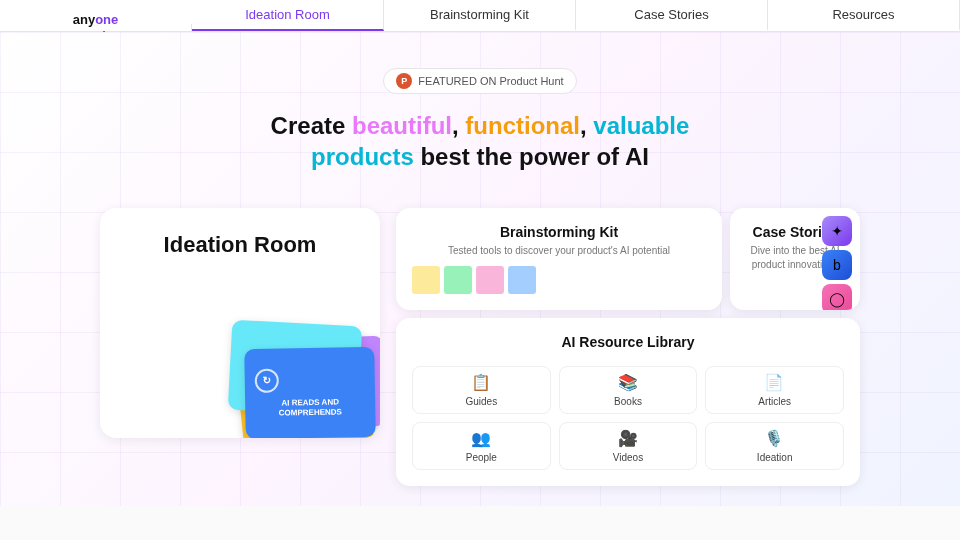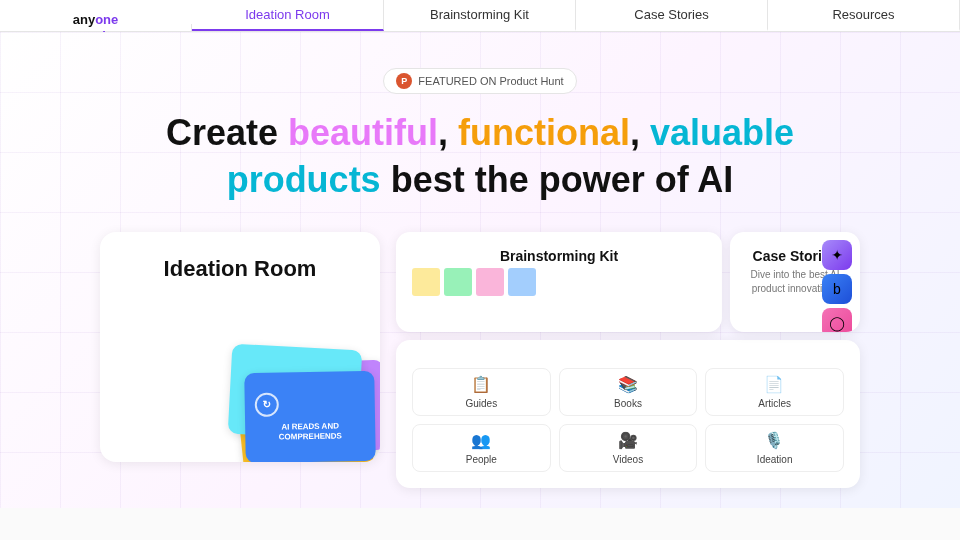--- a/index.html
+++ b/index.html
@@ -93,27 +93,27 @@
       border-radius: 50%;
       display: inline-flex;
       align-items: center;
       justify-content: center;
       color: #fff;
       font-size: 9px;
       font-weight: 700;
     }
 
     .hero-title {
-      font-size: 36px;
+      font-size: 24px;
       font-weight: 700;
       color: #111;
       line-height: 1.3;
       position: relative;
       z-index: 1;
-      margin-bottom: 28px;
+      margin-bottom: 36px;
     }
     .hero-title .beautiful { color: #e879f9; }
     .hero-title .functional { color: #f59e0b; }
     .hero-title .valuable { color: #06b6d4; }
     .hero-title .products { color: #06b6d4; }
 
     
     .cards-area {
       display: flex;
       gap: 16px;
@@ -380,20 +380,21 @@
         </div>
       </div>
     </div>
 
     <div class="right-col">
 
       <div class="right-top">
 
         <div class="brainstorming-card">
           <div class="card-title-sm">Brainstorming Kit</div>
+          <div class="card-desc-sm">Tested tools to discover your product's AI potential</div>
           <div class="sticky-notes">
             <div class="sticky-note" style="background:#fde68a;"></div>
             <div class="sticky-note" style="background:#86efac;"></div>
             <div class="sticky-note" style="background:#f9a8d4;"></div>
             <div class="sticky-note" style="background:#93c5fd;"></div>
           </div>
         </div>
 
         <div class="case-stories-card">
           <div class="app-icons">
@@ -403,20 +404,21 @@
           </div>
           <div class="card-title-sm">Case Stories</div>
           <div class="card-desc-sm">Dive into the best AI product innovations</div>
         </div>
 
       </div>
 
       <div class="resource-card">
         <div class="resource-top">
           <div class="resource-text">
+            <div class="card-title-sm">AI Resource Library</div>
           </div>
         </div>
         <div class="resource-grid">
           <div class="resource-item">
             <span class="resource-icon">📋</span>
             <span class="resource-label">Guides</span>
           </div>
           <div class="resource-item">
             <span class="resource-icon">📚</span>
             <span class="resource-label">Books</span>

